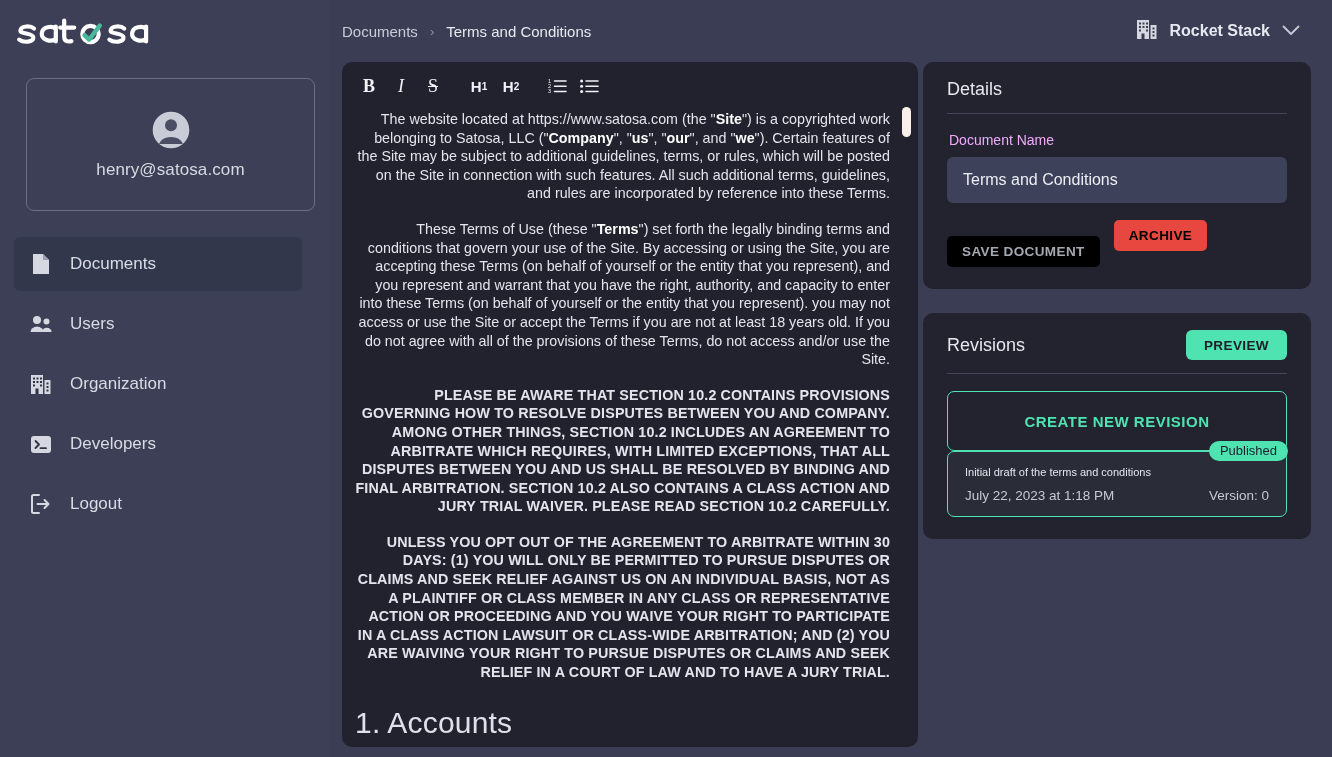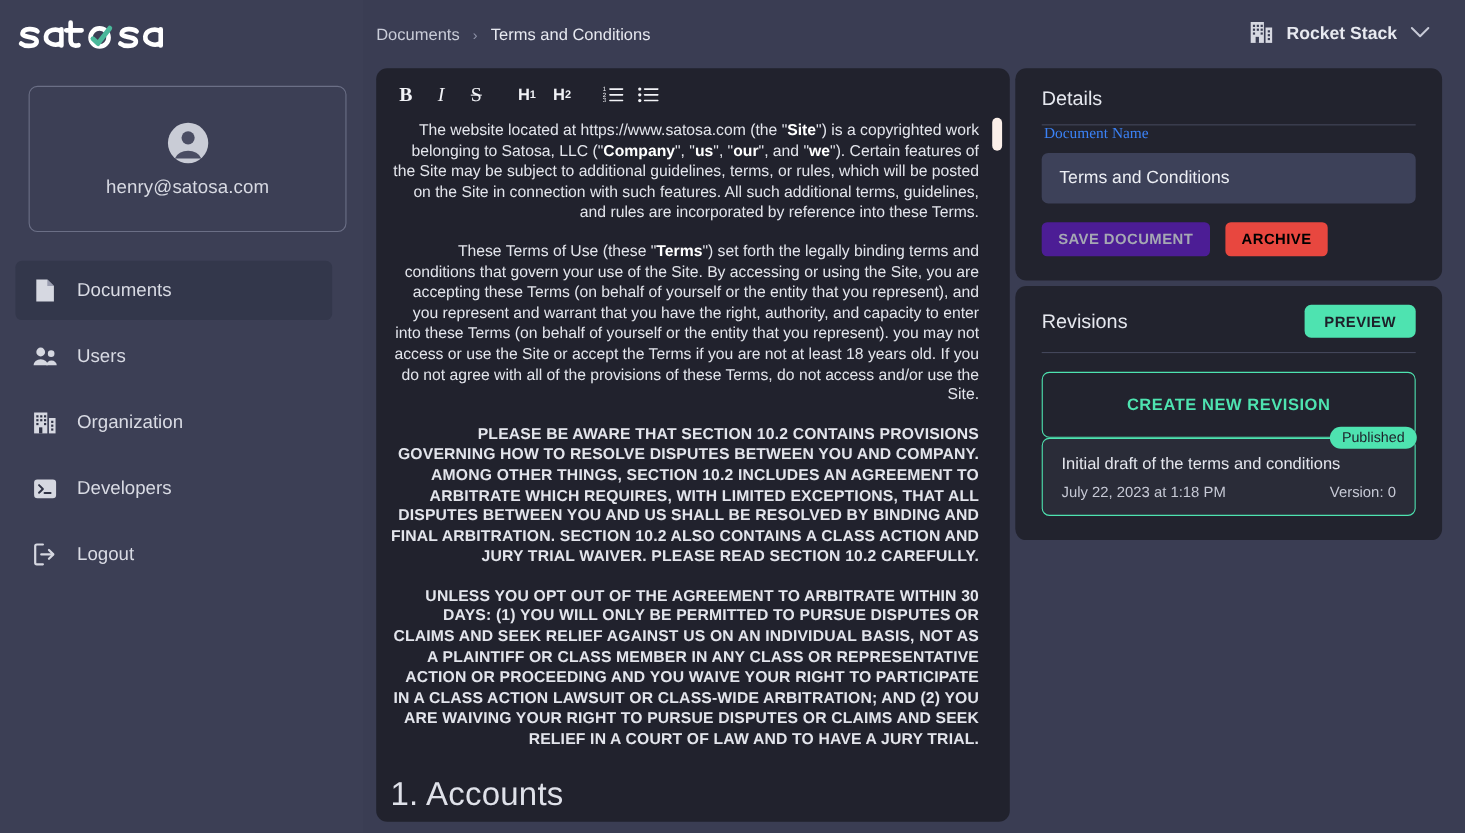--- a/index.html
+++ b/index.html
@@ -125,50 +125,50 @@
     background: transparent;
   }
   .editor-scrollbar .thumb {
     width: 9px; height: 30px; border-radius: 5px;
     background: #fbefe9;
   }
 
   
   .right-col {
     flex: 0 0 388px; width: 388px;
-    display: flex; flex-direction: column; gap: 5px;
+    display: flex; flex-direction: column; gap: 24px;
     margin-left: 5px;
   }
   .panel { background: #22232e; border-radius: 10px; }
   .panel-pad { padding: 17px 24px 22px 24px; }
 
   .panel-head {
     display: flex; align-items: center; justify-content: space-between;
     padding-bottom: 13px;
   }
   .panel-title { color: #e6e8ef; font-size: 18px; }
   .hr { height: 1px; background: #43465a; }
 
-  .field-label { color: #3b82f6; font-size: 14px; margin: 0 0 9px 2px; font-family: Liberation Serif, serif; }
+  .field-label { color: #f0abfc; font-size: 14px; margin: 18px 0 9px 2px; }
   .text-input {
     background: #3d4159; border: none; border-radius: 6px;
     height: 46px; width: 100%;
     color: #eceef4; font-size: 16px;
     padding: 0 16px;
     font-family: "Liberation Sans", sans-serif;
   }
 
   .btn-row { display: flex; gap: 14px; margin-top: 17px; }
   .btn {
     border: none; border-radius: 5px; cursor: pointer;
     font-family: "Liberation Sans", sans-serif;
     font-size: 13.5px; font-weight: bold; letter-spacing: .4px;
     height: 31px; padding: 0 15px;
   }
-  .btn-save { background: #4c1d95; color: #a5a8b3; }
+  .btn-save { background: #000000; color: #a5a8b3; margin-top: 16px; }
   .btn-archive { background: #e8473f; color: #000000; }
   .btn-preview {
     background: #4ee3b0; color: #1d2029;
     height: 30px; padding: 0 18px; border-radius: 6px;
   }
 
   .btn-create {
     width: 100%; height: 60px;
     background: transparent; border: 1px solid #4ee3b0;
     border-radius: 7px; color: #4ee3b0;
@@ -177,21 +177,21 @@
     font-family: "Liberation Sans", sans-serif;
   }
 
   .revision-item {
     position: relative;
     border: 1px solid #4ee3b0;
     border-radius: 7px;
     background: #2a2c38;
     padding: 14px 17px 13px 17px;
   }
-  .rev-title { color: #e4e6ed; font-size: 15px; }
+  .rev-title { color: #e4e6ed; font-size: 11px; }
   .rev-meta {
     display: flex; justify-content: space-between; align-items: center;
     margin-top: 10px; color: #c6c9d5; font-size: 13.5px;
   }
   .rev-badge {
     position: absolute; top: -11px; right: -2px;
     background: #4ee3b0; color: #1d2029;
     font-size: 13px; border-radius: 11px;
     padding: 2px 11px 3px 11px;
   }

